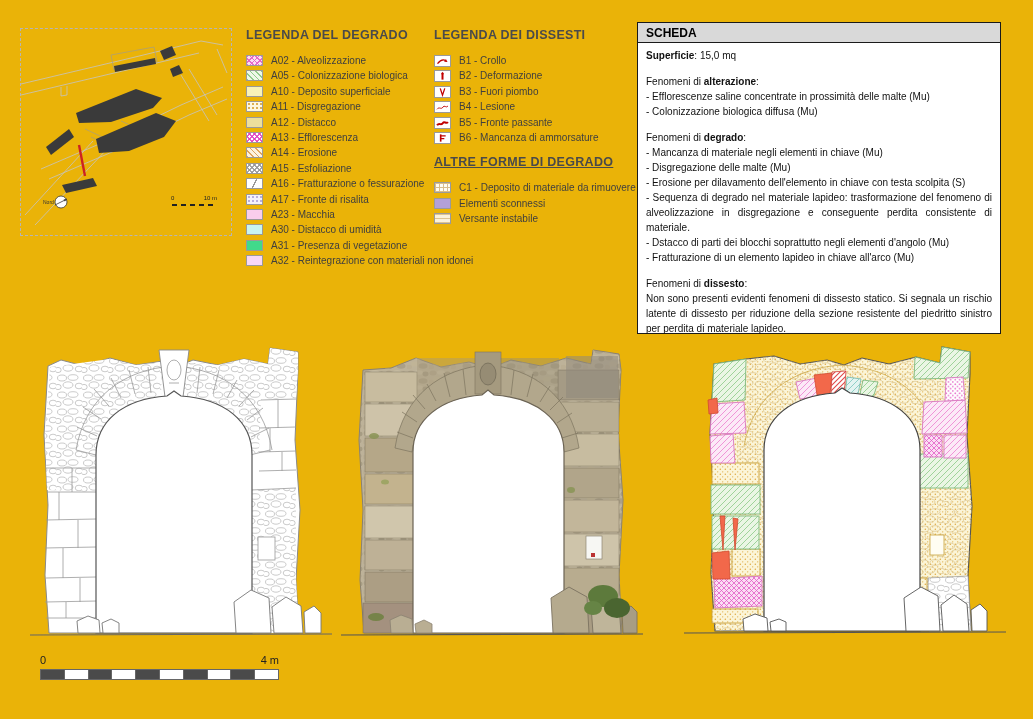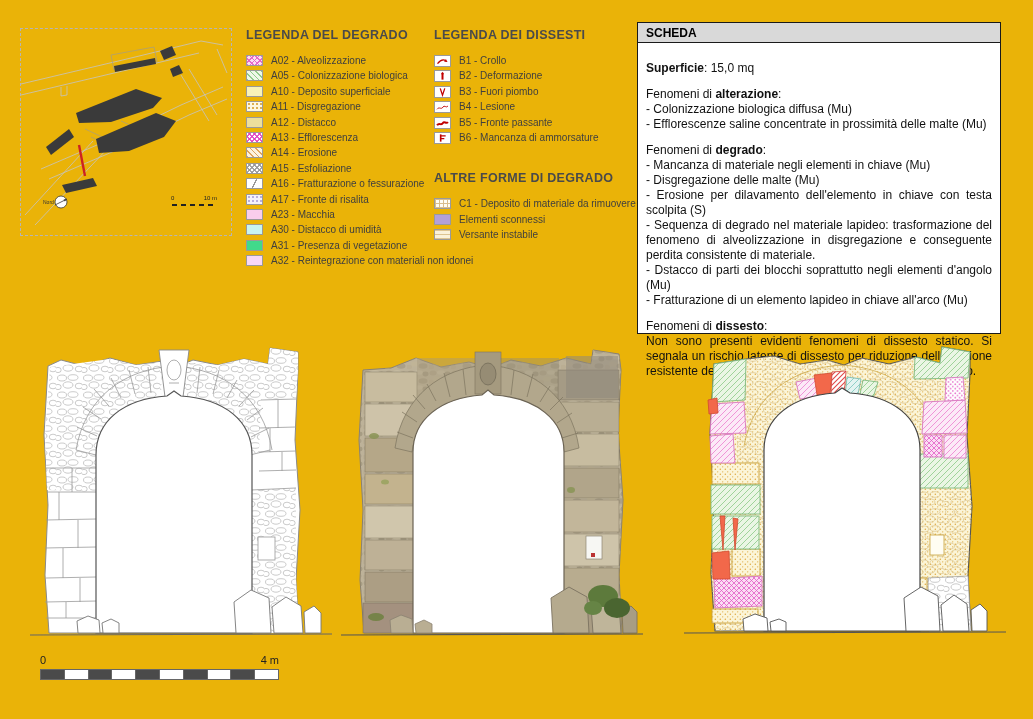--- a/index.html
+++ b/index.html
@@ -8,21 +8,21 @@
 
   
   .map{position:absolute;left:20px;top:28px;width:212px;height:208px;border:1px dashed #b5b5b5;box-sizing:border-box;}
   .map svg{display:block;}
 
   
   .legend{position:absolute;}
   .legendA{left:246px;top:28px;width:235px;}
   .legendB{left:434px;top:28px;width:205px;}
   .ltitle{font-size:12.5px;font-weight:bold;letter-spacing:.3px;color:#4a4a4a;margin:0 0 13px 0;}
-  .ltitle2{margin-top:24px;}
+  .ltitle2{margin-top:8px;text-decoration:underline;}
   .lrow{display:flex;gap:8px;height:15.4px;}
   .lrow .lbl{font-size:10px;color:#3f3f3f;white-space:nowrap;}
   .sw{width:17px;height:11px;border:1px solid #9a9a9a;box-sizing:border-box;flex:none;}
   .ibox{width:17px;height:12px;border:1px solid #9a9a9a;box-sizing:border-box;flex:none;background:#fff;display:inline-flex;}
   .ibox svg{width:100%;height:100%;}
 
   .sw-a02{background-color:#fbdef2;background-image:repeating-linear-gradient(45deg,rgba(228,94,198,.9) 0 1px,transparent 1px 4px),repeating-linear-gradient(-45deg,rgba(228,94,198,.9) 0 1px,transparent 1px 4px);}
   .sw-a05{background-color:#eef8e8;background-image:repeating-linear-gradient(45deg,rgba(140,200,135,.95) 0 1px,transparent 1px 4px);}
   .sw-a10{background:#f8f2b8;}
   .sw-a11{background-color:#fdf8e2;background-image:radial-gradient(circle,#ddb052 .8px,transparent .95px);background-size:4px 4px;}
@@ -37,21 +37,21 @@
   .sw-a30{background:#c9f4f1;}
   .sw-a31{background:#41d98b;}
   .sw-a32{background:#f8d7f6;}
   .sw-c1{background-color:#fffdf4;background-image:repeating-linear-gradient(0deg,#d9bd8c 0 1px,transparent 1px 4px),repeating-linear-gradient(90deg,#d9bd8c 0 1px,transparent 1px 4px);}
   .sw-purple{background:#b3a0d8;}
   .sw-versante{background-color:#fbf2da;background-image:repeating-linear-gradient(0deg,#ddc492 0 1px,transparent 1px 4px);}
 
   
   .scheda{position:absolute;left:637px;top:22px;width:364px;height:312px;border:1.5px solid #1a1a1a;box-sizing:border-box;background:#fff;}
   .scheda-header{background:#d9d9d9;border-bottom:1.5px solid #1a1a1a;padding:3px 24px 2px 8px;font-size:12px;font-weight:bold;color:#000;}
-  .scheda-body{padding:18px 8px 0 8px;font-size:12px;line-height:15px;color:#111;}
+  .scheda-body{padding:5px 8px 0 8px;font-size:10px;line-height:15px;color:#111;}
   .scheda-body .sec{margin-top:11px;}
   .scheda-body .just{text-align:justify;}
   .scheda-body b{font-weight:bold;}
 
   
   .fig{position:absolute;}
   .fig1{left:30px;top:340px;}
   .fig2{left:341px;top:340px;}
   .fig3{left:684px;top:338px;}
 
@@ -307,22 +307,22 @@
         </div>
       </div>
   </div>
 
   <div class="scheda">
     <div class="scheda-header">SCHEDA</div>
     <div class="scheda-body" id="scheda-body">
         <div><b>Superficie</b>: 15,0 mq</div>
         <div class="sec">
           <div>Fenomeni di <b>alterazione</b>:</div>
+          <div class="just">- Efflorescenze saline concentrate in prossimità delle malte (Mu)</div>
           <div class="just">- Colonizzazione biologica diffusa (Mu)</div>
-          <div class="just">- Efflorescenze saline concentrate in prossimità delle malte (Mu)</div>
         </div>
         <div class="sec">
           <div>Fenomeni di <b>degrado</b>:</div>
           <div class="just">- Mancanza di materiale negli elementi in chiave (Mu)</div>
           <div class="just">- Disgregazione delle malte (Mu)</div>
           <div class="just">- Erosione per dilavamento dell'elemento in chiave con testa scolpita (S)</div>
           <div class="just">- Sequenza di degrado nel materiale lapideo: trasformazione del fenomeno di alveolizzazione in disgregazione e conseguente perdita consistente di materiale.</div>
           <div class="just">- Dstacco di parti dei blocchi soprattutto negli elementi d'angolo (Mu)</div>
           <div class="just">- Fratturazione di un elemento lapideo in chiave all'arco (Mu)</div>
         </div>

